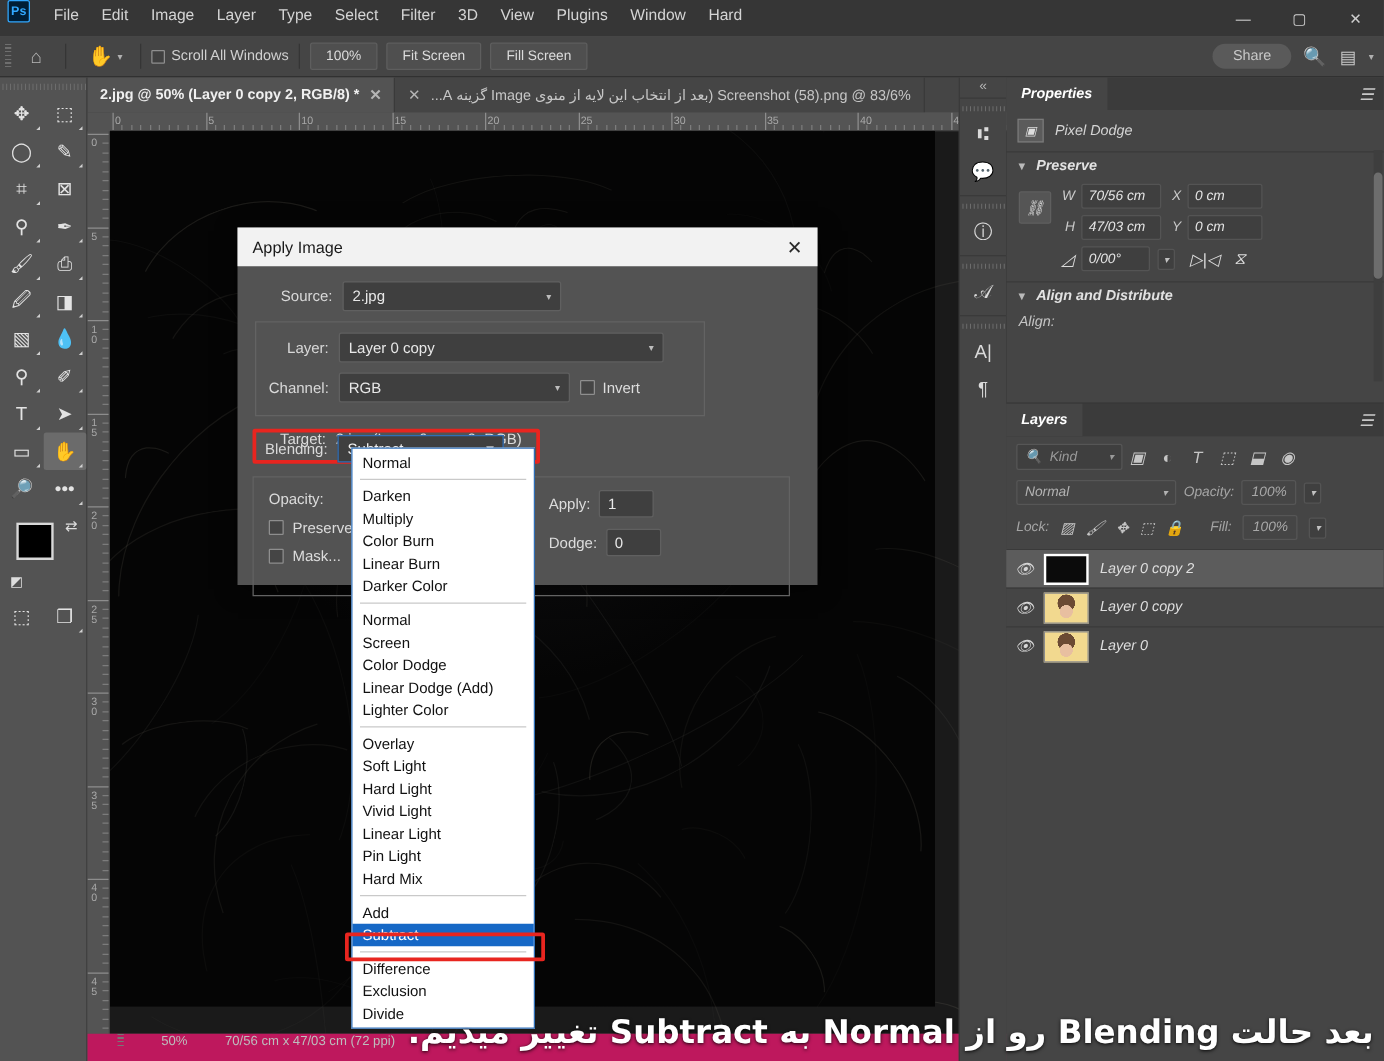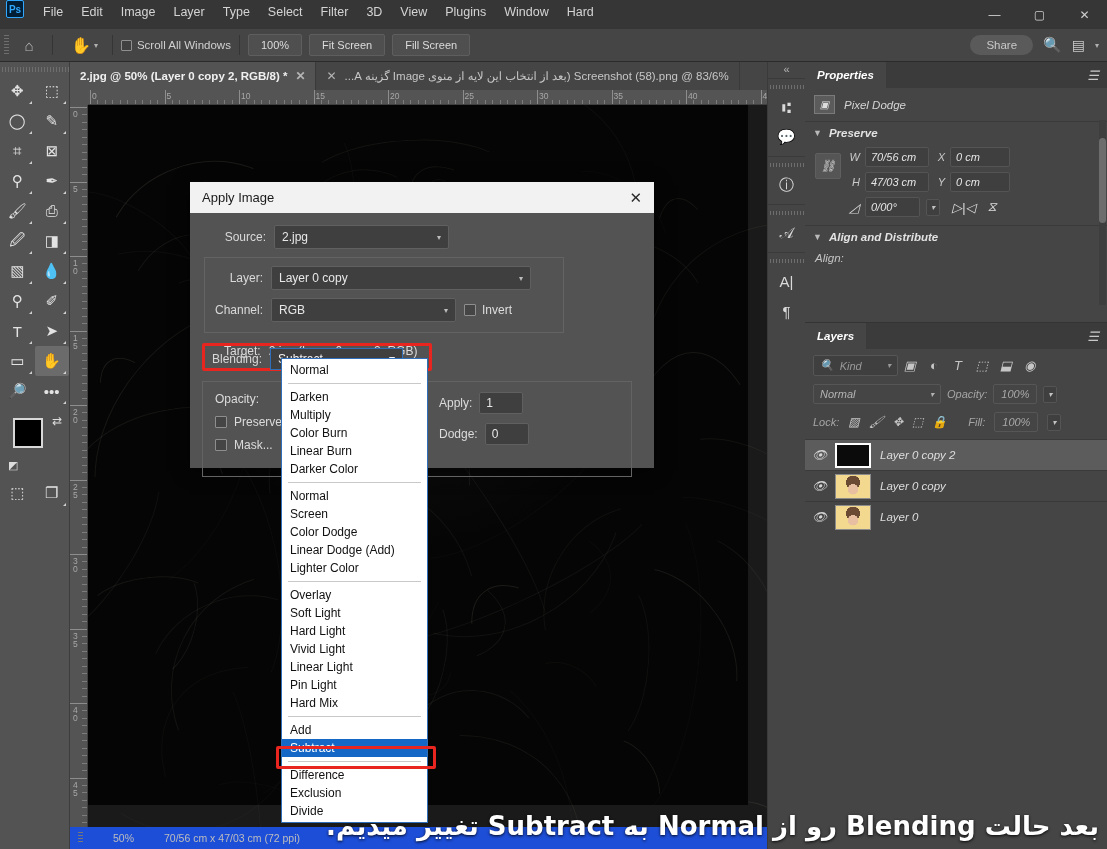--- a/index.html
+++ b/index.html
@@ -147,22 +147,22 @@
   }
   .hair {
     position: absolute; border-radius: 50%;
     border: 1px solid rgba(160,155,145,0.16);
     border-color: rgba(170,165,150,0.17) transparent transparent transparent;
     transform: rotate(-18deg);
   }
   .hair2 { border-color: transparent rgba(150,148,138,0.13) transparent transparent; }
   .statusbar {
     position: absolute; left: 0; bottom: 0; right: 0; height: 22px;
-    background: #1d4ed8; display: flex; align-items: center;
-    font-size: 10.5px; color: #bdbdbd; gap: 30px; padding-left: 8px;
+    background: #be185d; display: flex; 
+    font-size: 10.5px; color: #bdbdbd; gap: 30px; padding-left: 24px;
   }
   .sb-grip { width: 5px; height: 12px;
     background: repeating-linear-gradient(to bottom,#777 0 1px,transparent 1px 3px); }
   .scroll-v {
     position: absolute; right: 0; top: 15px; bottom: 22px; width: 9px;
     background: #3c3c3c;
   }
   .scroll-thumb { position: absolute; left: 1px; top: 180px; width: 7px; height: 330px;
     background: #6d6d6d; border-radius: 4px; }
 

